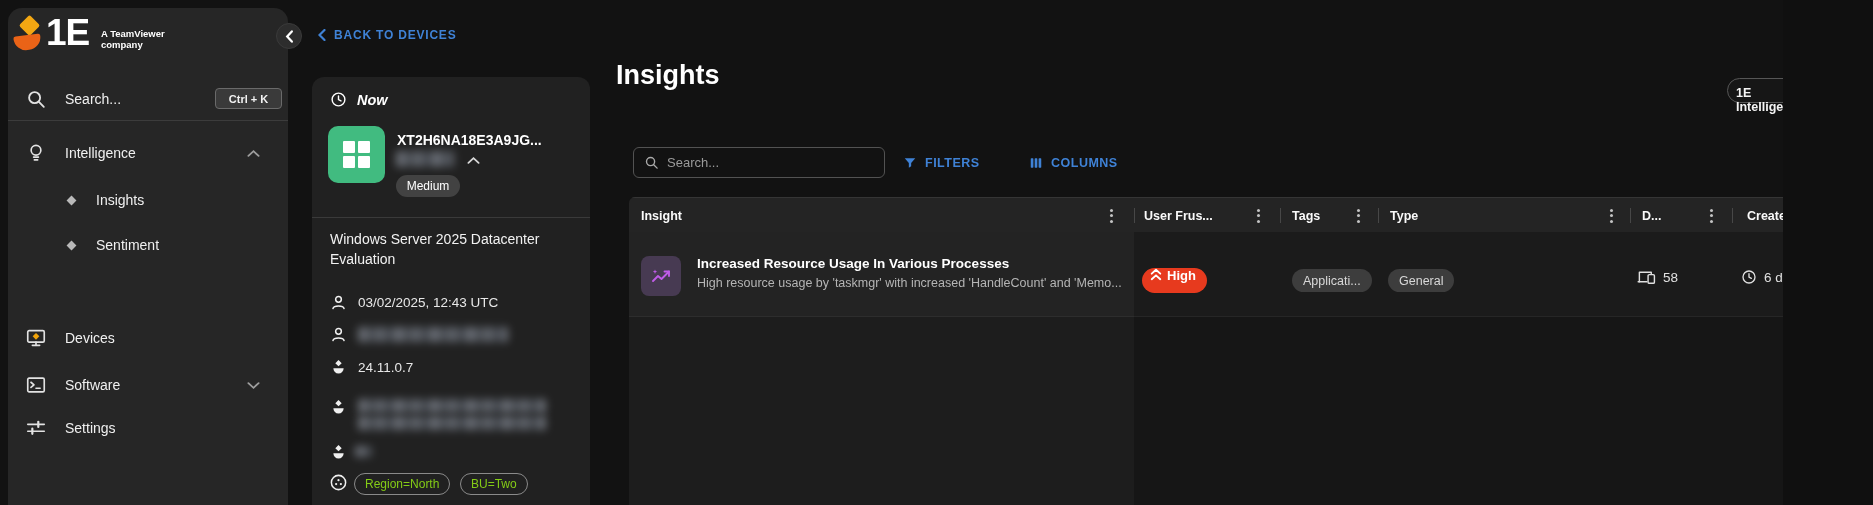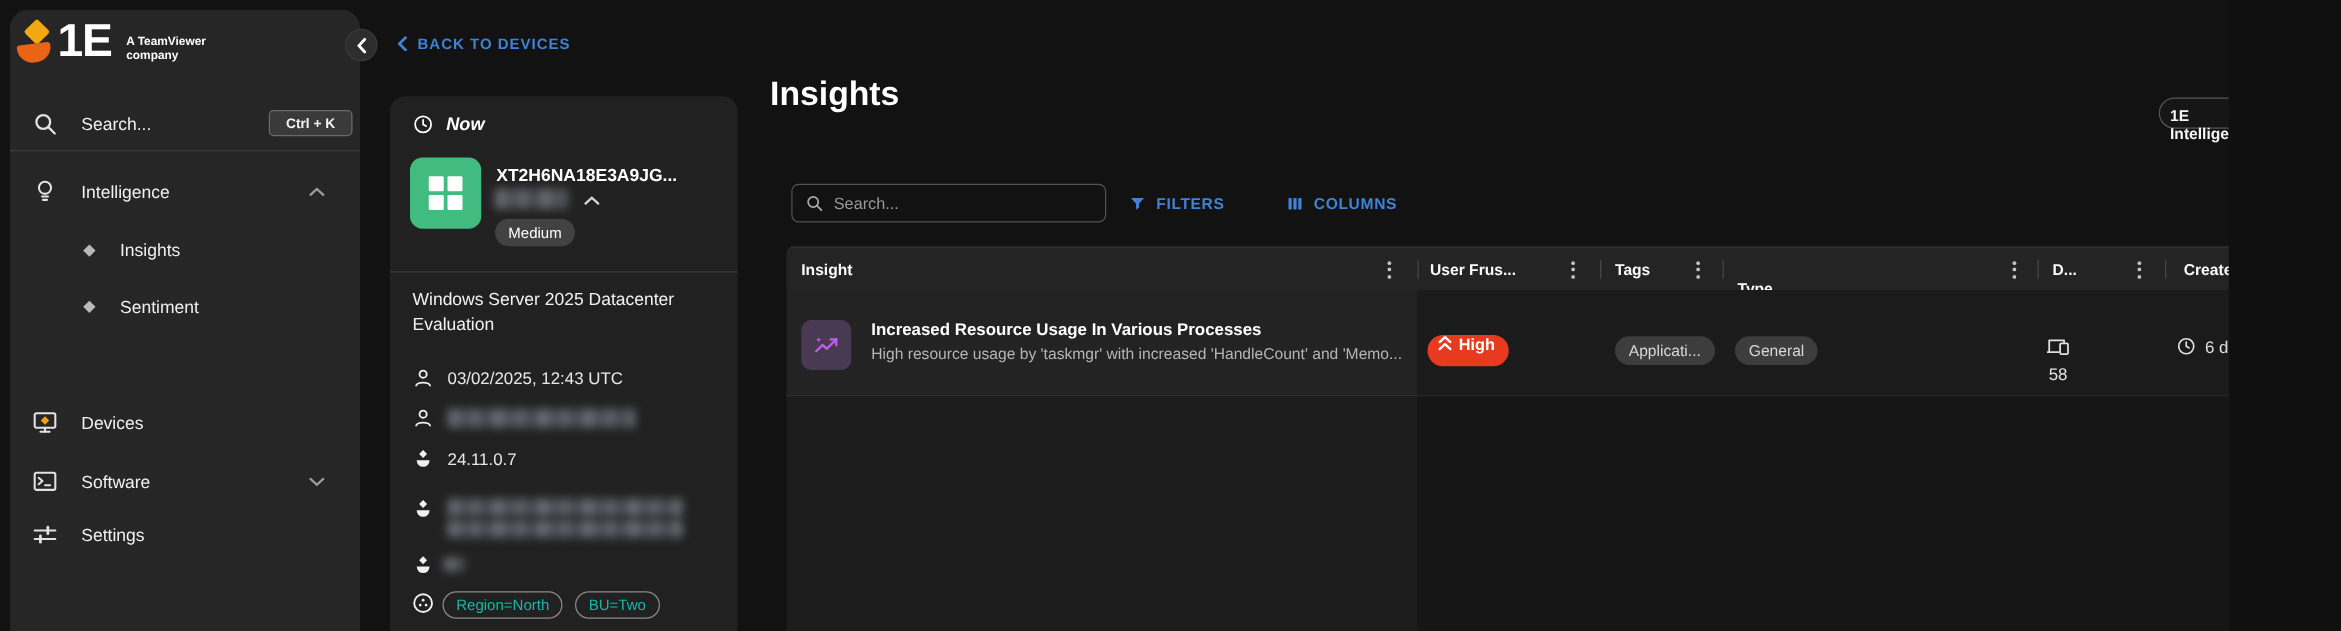--- a/index.html
+++ b/index.html
@@ -35,21 +35,21 @@
   .win-grid div { background:#fff; border-radius:1px; }
   .dev-name { left:85px; top:55px; font-size:14px; font-weight:700; color:#fff; }
   .pill { display:inline-flex; align-items:center; justify-content:center; border-radius:12px; }
   .medium-pill { left:84px; top:98px; width:64px; height:22px; background:#424242; font-size:12px; color:#fff; }
   .card-chev { left:150px; top:72px; width:22px; height:22px; cursor:pointer; display:flex; align-items:center; justify-content:center; }
   .panel-div { left:0; top:140px; width:278px; height:1px; background:#3a3a3a; }
   .os-name { left:18px; top:152px; width:242px; font-size:14px; line-height:20px; font-weight:500; color:#f2f2f2; }
   .det-ic { left:17px; width:19px; height:19px; }
   .det-tx { left:46px; font-size:13.5px; color:#e8e8e8; }
   .blur { background:repeating-linear-gradient(90deg,#7a7f88 0 9px,#565b63 9px 18px,#6d727b 18px 27px,#4e535b 27px 36px); filter:blur(4px); border-radius:2px; opacity:.8; }
-  .tag-outline { border:1px solid #8a8a8a; border-radius:12px; height:22px; padding:0 10px; font-size:12px; color:#14b8a6; background:transparent; }
+  .tag-outline { border:1px solid #8a8a8a; border-radius:12px; height:22px; padding:0 10px; font-size:12px; color:#84cc16; background:transparent; }
 
   
   .back-link { left:318px; top:28px; display:flex; align-items:center; gap:8px; color:#3f82d6; cursor:pointer; }
   .back-link .tx { font-size:12px; font-weight:700; letter-spacing:.8px; }
   .page-title { left:616px; top:60px; font-size:27px; font-weight:600; color:#fff; }
   .intel-badge { left:1727px; top:78px; height:25px; border:1px solid #565656; border-radius:13px; background:#161616; display:flex; align-items:center; gap:7px; padding:0 12px 0 8px;flex-direction:column; }
   .intel-badge .tx { font-size:12.5px; font-weight:600; color:#f5f5f5; }
 
   
   .search-box { left:633px; top:147px; width:252px; height:31px; border:1px solid #525252; border-radius:6px; background:transparent; display:flex; align-items:center; gap:8px; padding:0 10px; }
@@ -318,21 +318,21 @@
       <div class="abs hsep" style="left:651px;"></div>
 
       <div class="abs hcell" style="left:663px;">Tags</div>
       <div class="abs kebab" style="left:720px;">
           <i></i>
           <i></i>
           <i></i>
         </div>
       <div class="abs hsep" style="left:749px;"></div>
 
-      <div class="abs hcell" style="left:761px;margin-top:15px;">Type</div>
+      <div class="abs hcell" style="left:761px;">Type</div>
       <div class="abs kebab" style="left:973px;">
           <i></i>
           <i></i>
           <i></i>
         </div>
       <div class="abs hsep" style="left:1001px;"></div>
 
       <div class="abs hcell" style="left:1013px;">D...</div>
       <div class="abs kebab" style="left:1073px;">
           <i></i>
@@ -365,21 +365,21 @@
         <svg width="12" height="13" viewBox="0 0 14 15" fill="none" stroke="#fff" stroke-width="2.2" stroke-linecap="round" stroke-linejoin="round">
             <polyline points="2,6.5 7,2 12,6.5"></polyline>
             <polyline points="2,13 7,8.5 12,13"></polyline>
           </svg>
         <span class="tx">High</span>
       </div>
 
       <div class="abs pill gtag" style="left:663px;">Applicati...</div>
       <div class="abs pill gtag" style="left:759px;">General</div>
 
-      <div class="abs cell-val" style="left:1008px;flex-direction:column;">
+      <div class="abs cell-val" style="left:1008px;">
         <svg width="19" height="16" viewBox="0 0 24 20" fill="none" stroke="#e0e0e0" stroke-width="1.8" stroke-linecap="round" stroke-linejoin="round">
             <path d="M3 16V4h15v3"></path>
             <path d="M1.5 16h11"></path>
             <rect x="14" y="7" width="8" height="11" rx="1.5" fill="#1b1b1b"></rect>
           </svg>
         <span>58</span>
       </div>
 
       <div class="abs cell-val" style="left:1112px;">
         <svg width="16" height="16" viewBox="0 0 24 24" fill="none" stroke="#e0e0e0" stroke-width="2" stroke-linecap="round">

